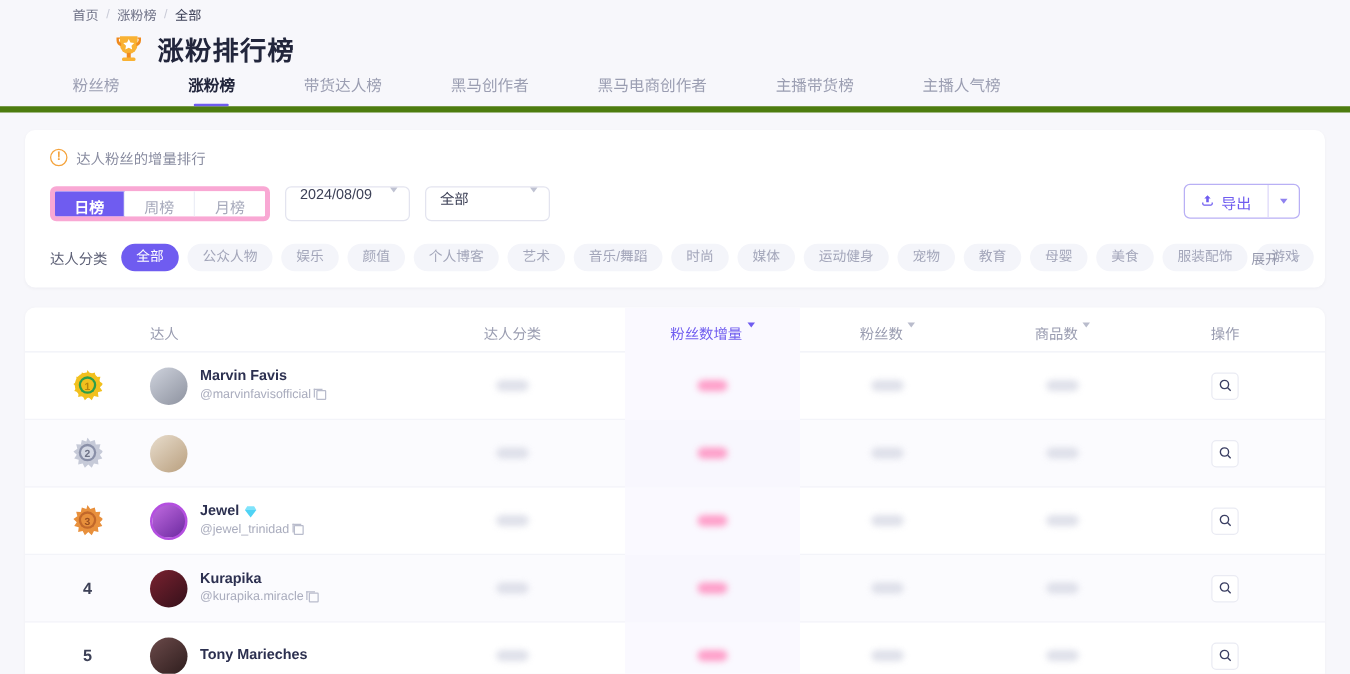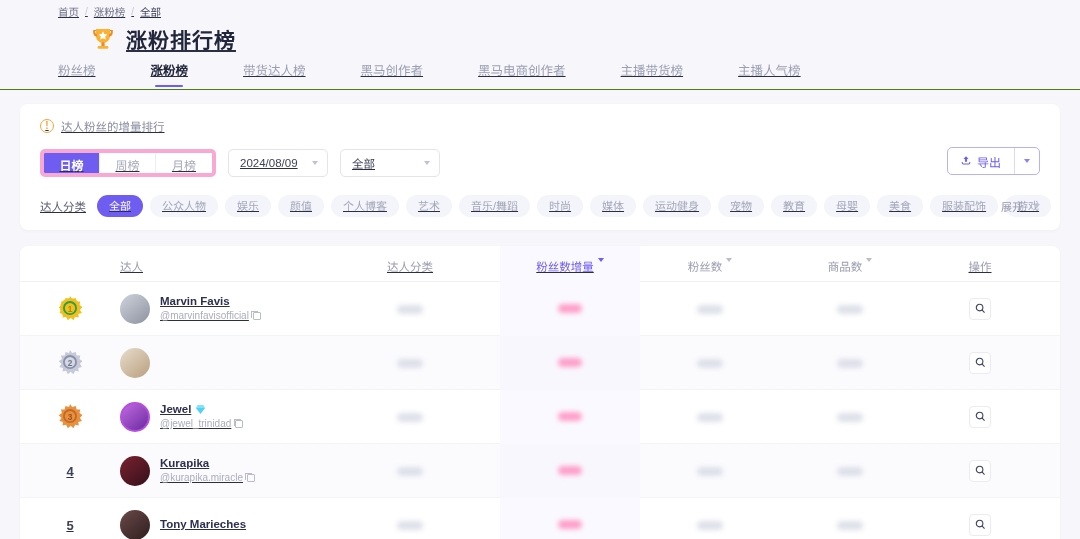--- a/index.html
+++ b/index.html
@@ -3,21 +3,21 @@
 <meta charset="utf-8">
 <style>
   * { box-sizing: border-box; margin: 0; padding: 0; }
   html, body {
     width: 1080px; height: 539px;
     overflow: hidden;
     background: #f5f6fa;
     font-family: "Liberation Sans", "DejaVu Sans", sans-serif;
     color: #2b2f44;
   }
-  .page { width: 1080px; height: 539px; position: relative; background: #f7f7fb; text-decoration: underline; }
+  .page { width: 1080px; height: 539px; position: relative; background: #f7f7fb; }
 
   
   .breadcrumb {
     padding: 5px 0 0 58px;
     font-size: 10.5px;
     color: #9a9db0;
     display: flex; align-items: center; gap: 6px;
     height: 18px;
   }
   .breadcrumb .crumb { color: #6e7186; }
@@ -31,24 +31,24 @@
     height: 40px;
   }
   .trophy { width: 26px; height: 26px; display: block; }
   .page-title {
     font-size: 21px; font-weight: bold; letter-spacing: 1px;
     color: #22263c;
   }
 
   
   .tabs {
-    display: flex; align-items: center; gap: 0;
+    display: flex; align-items: flex-start; gap: 0;
     padding-left: 58px;
     height: 32px;
-    border-bottom: 1px solid #4d7c0f;
+    border-bottom: 5px solid #4d7c0f;
     background: #ffffff00;
   }
   .tab {
     font-size: 12.5px; color: #9b9eb2;
     padding: 0 0 8px 0;
     margin-right: 55px;
     position: relative; cursor: pointer; white-space: nowrap;
   }
   .tab.active { color: #22263c; font-weight: bold; }
   .tab.active::after {
@@ -82,21 +82,21 @@
   .seg-btn {
     min-width: 56px; padding: 0 13px; height: 26px; line-height: 26px;
     font-size: 12px; color: #a6a9bb; text-align: center; cursor: pointer;
     background: #fff; border-right: 1px solid #eceef6;
   }
   .seg-btn:last-child { border-right: none; }
   .seg-btn.active { background: #6f5cf0; color: #fff; font-weight: bold; }
 
   .select {
     height: 28px; border: 1px solid #e3e4ef; border-radius: 5px; background: #fff;
-    display: flex; align-items: center; justify-content: space-between;
+    display: flex; justify-content: space-between;
     padding: 0 9px 0 11px; font-size: 11.5px; color: #3d4157;
     margin-left: 12px; cursor: pointer;
   }
   .select.date { width: 100px; }
   .select.scope { width: 100px; }
   .chev {
     width: 0; height: 0; border-left: 3.5px solid transparent; border-right: 3.5px solid transparent;
     border-top: 4px solid #bfc2d2; margin-left: 6px;
   }
 

